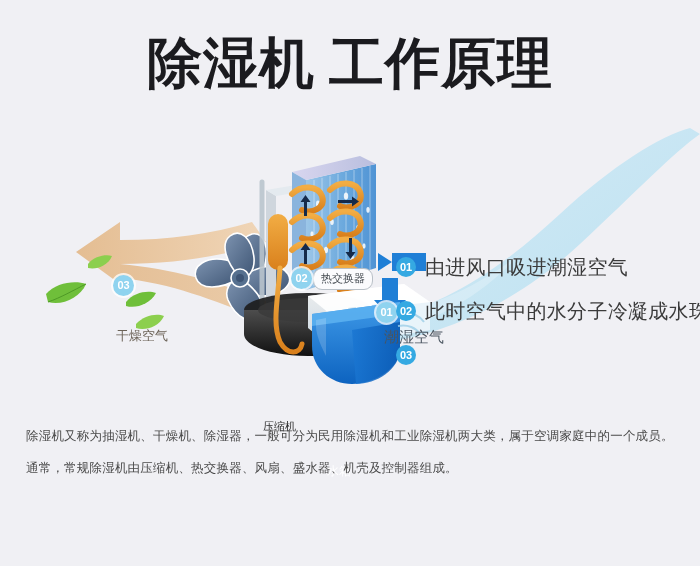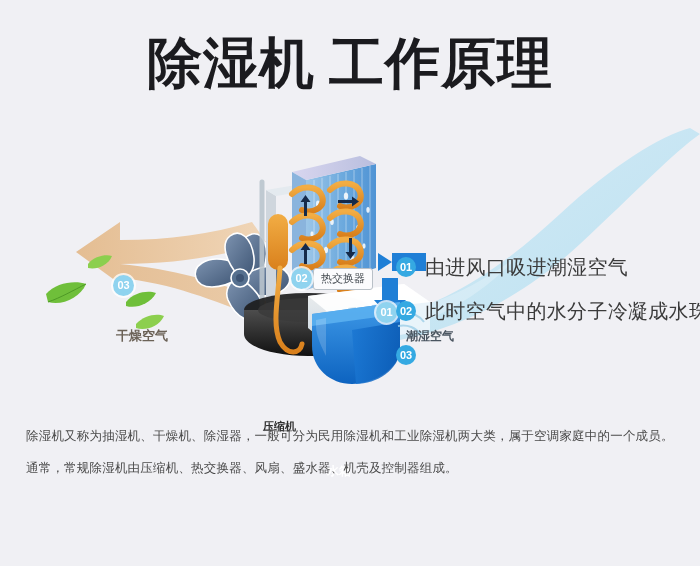--- a/index.html
+++ b/index.html
@@ -44,51 +44,51 @@
     top: 118px;
     width: 700px;
     height: 285px;
   }
   .stage svg { display: block; }
 
   
   .diag-label {
     position: absolute;
     white-space: nowrap;
-    font-weight: bold;
+    font-weight: normal;
   }
   .lbl-dry {
     left: 116px; top: 209px;
     font-size: 13px;
     color: #6b6257;
   }
   .lbl-humid {
-    left: 406px; top: 210px;
-    font-size: 12px;
+    left: 384px; top: 210px;
+    font-size: 15px;
     color: #4a5560;
   }
   .lbl-compressor {
     left: 263px; top: 281px;
     font-size: 11px;
     color: #2e2e2e;
     margin-top: 20px;
   }
   .lbl-tank {
     left: 327px; top: 345px;
     font-size: 12px;
     color: #ffffff;
   }
   .bubble {
     position: absolute;
     left: 313px; top: 150px;
     font-size: 11px;
     color: #444a50;
     background: #fbfbfd;
     border: 1px solid #b9c0c7;
-    border-radius: 3px;
+    border-radius: 9px;
     padding: 2px 7px 3px 7px;
     white-space: nowrap;
     font-weight: normal;
   }
 
   
   .badge {
     position: absolute;
     width: 21px; height: 21px;
     border-radius: 50%;

